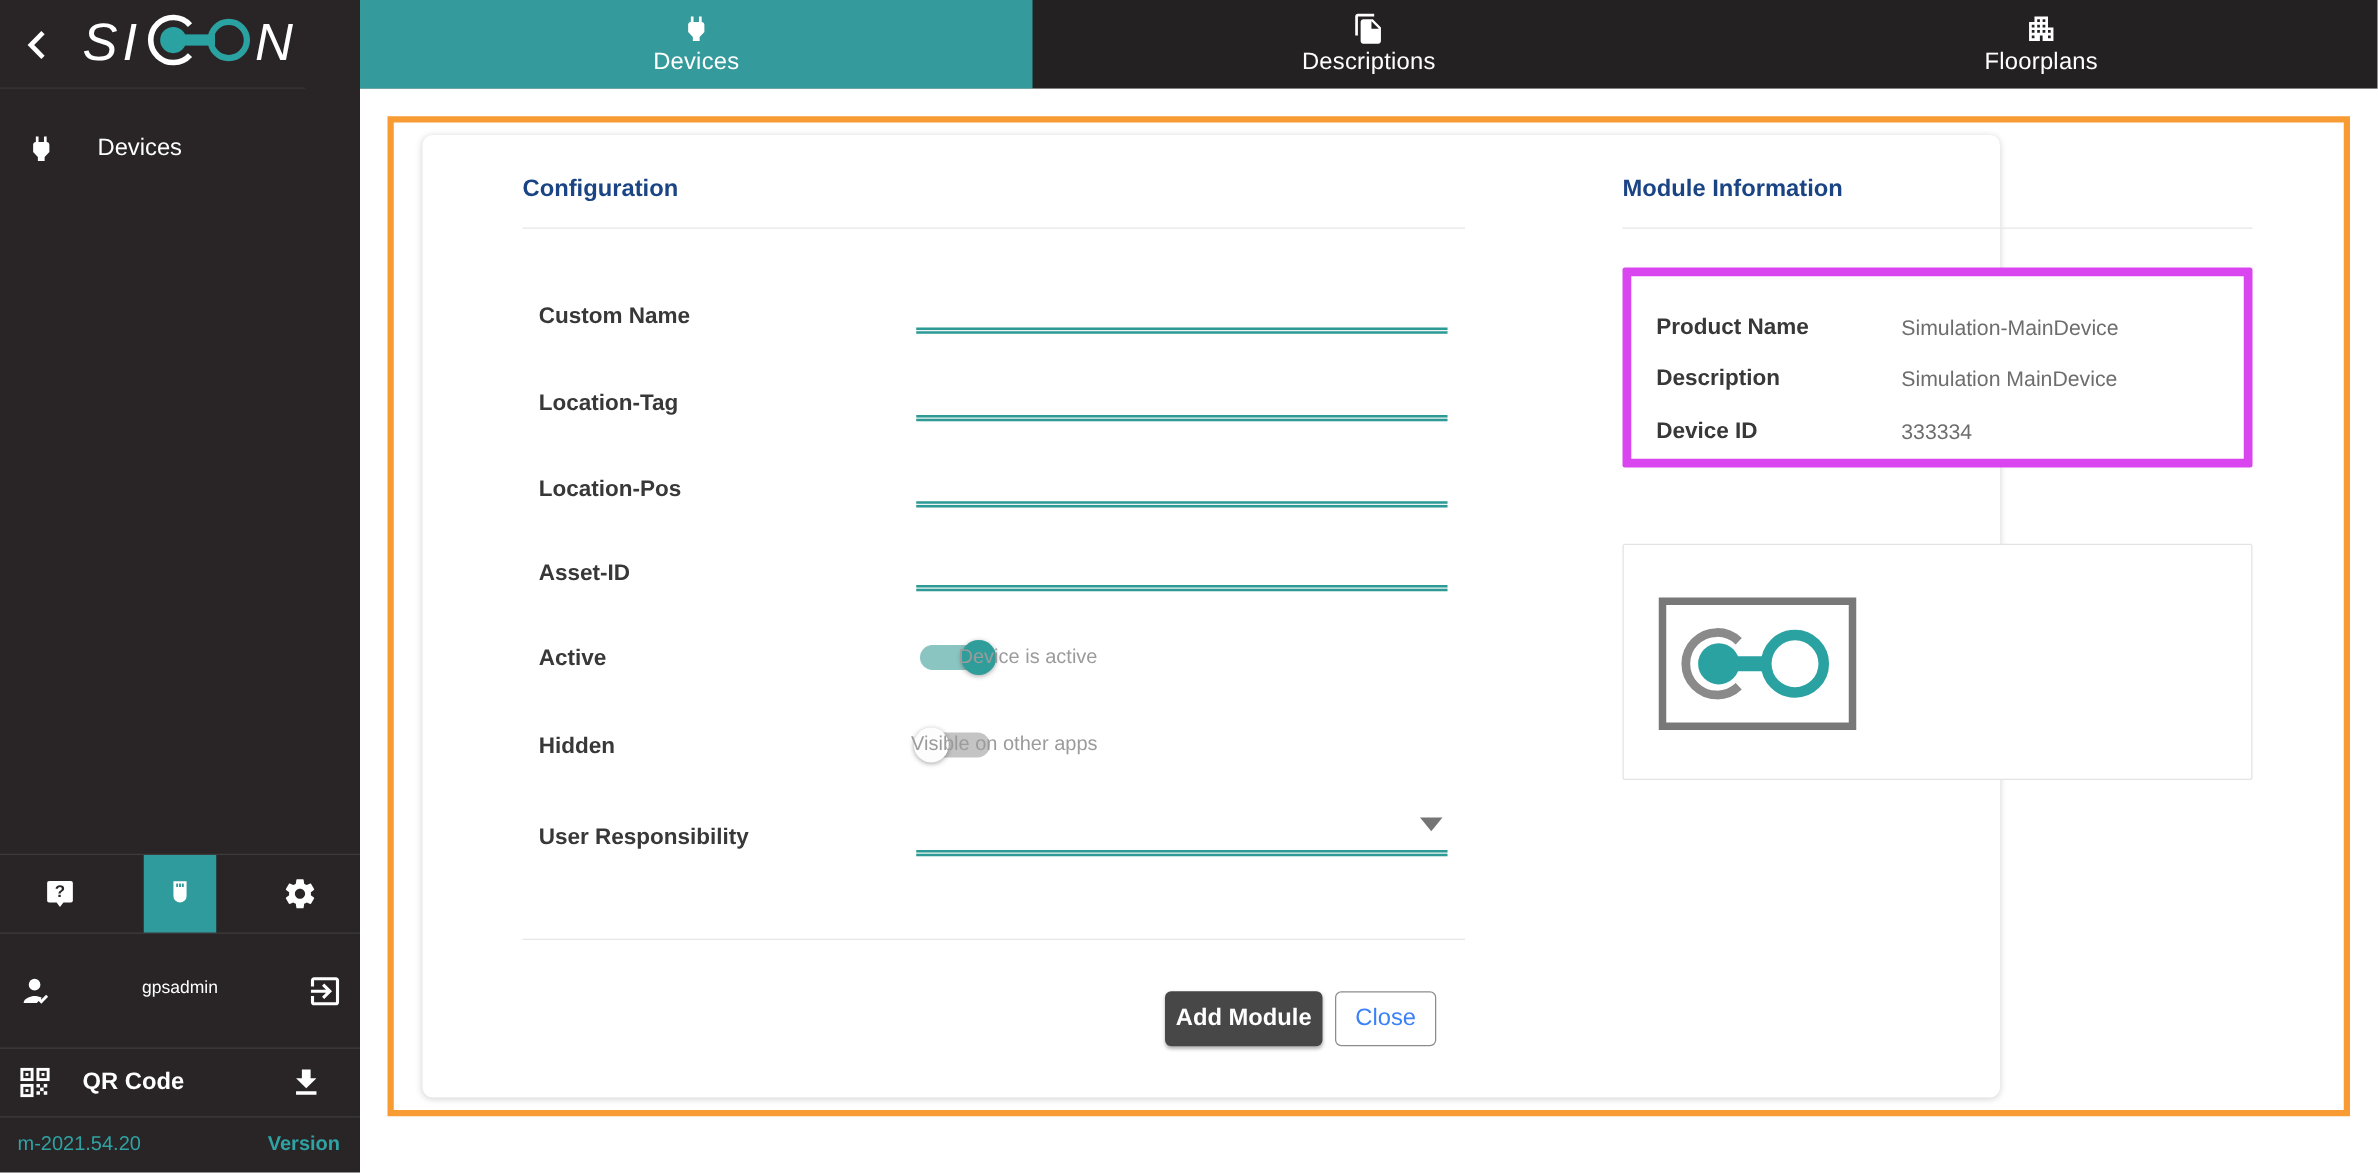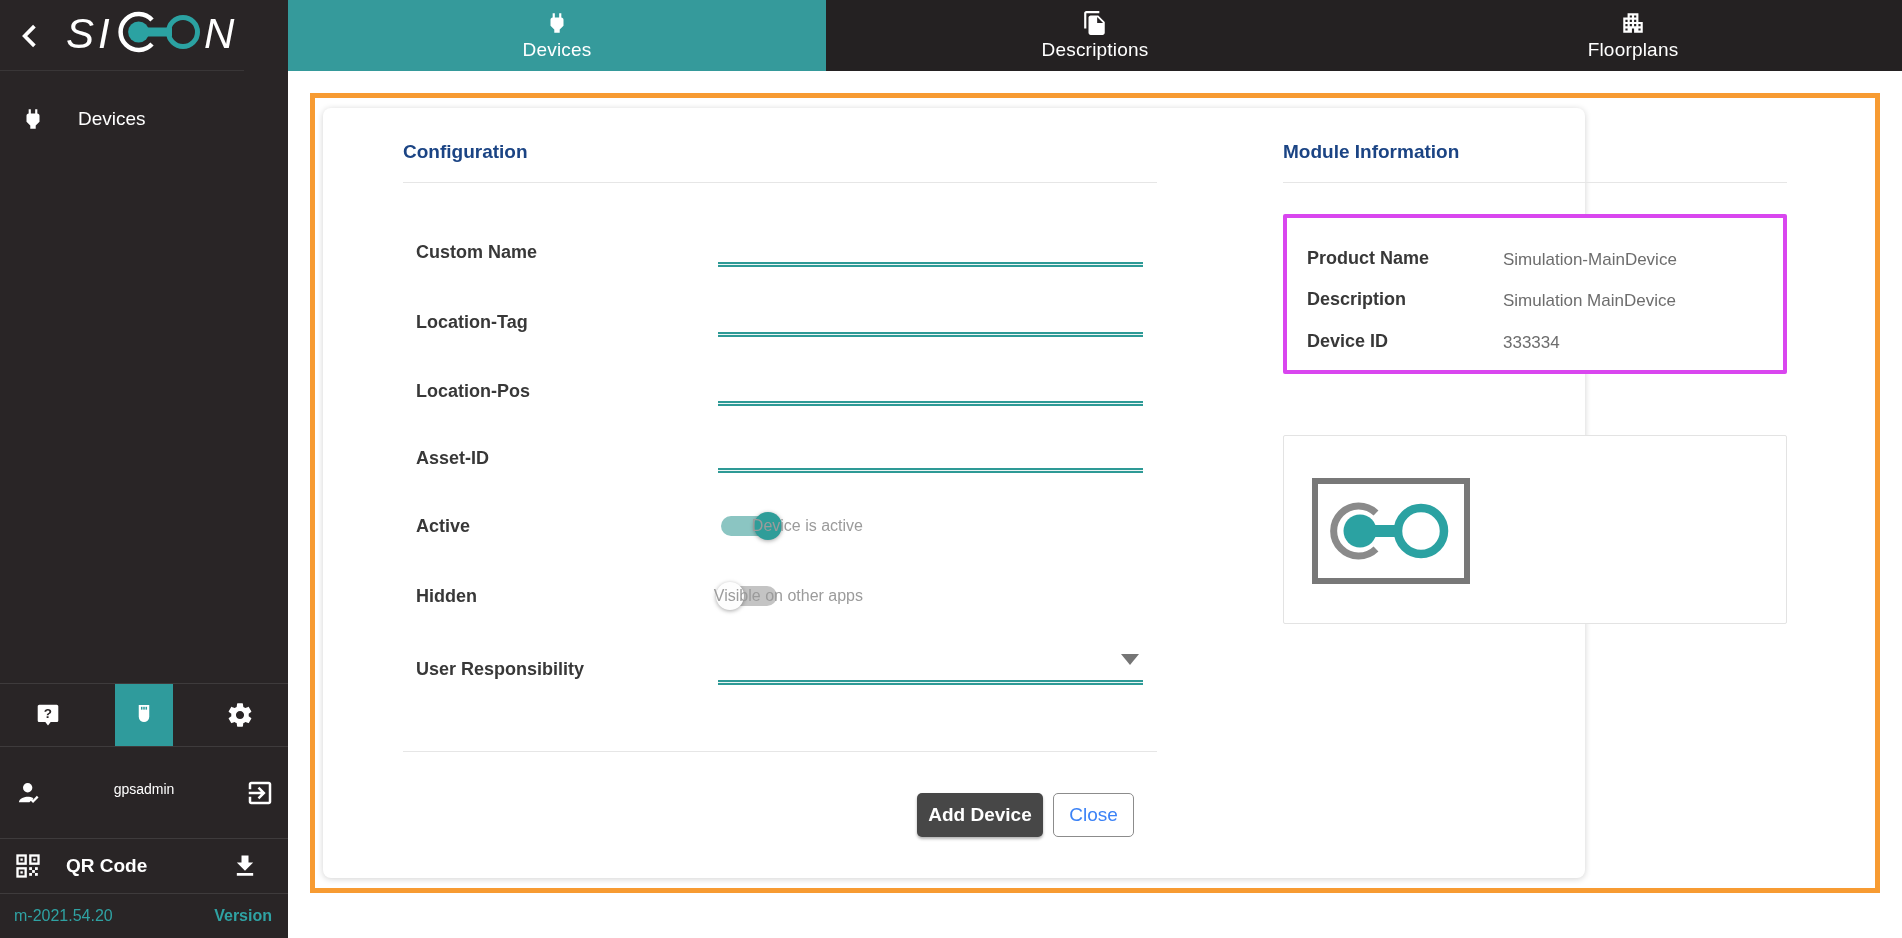--- a/index.html
+++ b/index.html
@@ -38,21 +38,21 @@
   
   .topbar { position:absolute; left:288px; top:0; width:1614px; height:71px; background:#242122; }
   .tab { position:absolute; top:0; width:538px; height:71px; display:flex; flex-direction:column; align-items:center; justify-content:center; gap:3px; cursor:pointer; }
   .tab.active { background:#359a9b; }
   .tab .tlabel { font-size:19px; color:#fff; letter-spacing:.2px; }
   .tab .ticon { width:26px; height:26px; }
 
   
   .main { position:absolute; left:288px; top:71px; width:1614px; height:867px; background:#fff; }
   .orange-frame { position:absolute; left:22px; top:22px; width:1570px; height:800px; border:5px solid #f79b32; background:transparent; }
-  .card { position:absolute; left:35px; top:37px; width:1262px; height:770px; background:#fff; border-radius:8px; box-shadow:0 1px 6px rgba(0,0,0,.18); }
+  .card { position:absolute; left:50px; top:37px; width:1262px; height:770px; background:#fff; border-radius:8px; box-shadow:0 1px 6px rgba(0,0,0,.18); }
 
   .section-heading { position:absolute; font-size:19px; font-weight:bold; color:#1b4484; line-height:22px; }
   .hdivider { position:absolute; height:1px; background:#e6e6e6; }
 
   .flabel { position:absolute; left:93px; font-size:18px; font-weight:bold; color:#383838; line-height:22px; }
   .line-input { position:absolute; left:395px; width:425px; height:30px; border:none; outline:none; background:transparent; font-family:"Liberation Sans",sans-serif; font-size:17px; color:#383838; }
   .underline { position:absolute; left:395px; width:425px; height:5px; border-top:2px solid #2e9a96; border-bottom:2px solid #2e9a96; background:#edf6f5; }
   .hint { position:absolute; right:722px; font-size:16px; color:#9b9b9b; line-height:20px; }
 
   .switch { position:absolute; left:398px; width:56px; height:20px; border-radius:10px; cursor:pointer; }
@@ -62,21 +62,21 @@
   .switch.off { background:#c4c4c4; }
   .switch.off .thumb { left:-5px; background:#fdfdfd; }
 
   .select-line { position:absolute; left:395px; top:540px; width:425px; height:34px; cursor:pointer; }
   .caret { position:absolute; left:403px; top:6px; width:0; height:0; border-left:9px solid transparent; border-right:9px solid transparent; border-top:11px solid #757575; }
 
   .btn { position:absolute; top:685px; height:44px; border-radius:5px; font-family:"Liberation Sans",sans-serif; font-size:19px; display:flex; align-items:center; justify-content:center; cursor:pointer; }
   .btn-add { left:594px; width:126px; background:#474747; color:#fff; font-weight:bold; border:none; box-shadow:0 2px 3px rgba(0,0,0,.3); }
   .btn-close { left:730px; width:81px; background:#fff; color:#3b82f6; border:1.5px solid #8c8c8c; font-weight:normal; }
 
-  .info-box { position:absolute; left:960px; top:106px; width:504px; height:160px; border:4px solid #d946ef; border-radius:2px; background:#fff; }
+  .info-box { position:absolute; left:960px; top:106px; width:504px; height:160px; border:7px solid #d946ef; border-radius:2px; background:#fff; }
   .irow-label { position:absolute; left:20px; font-size:18px; font-weight:bold; color:#383838; line-height:22px; }
   .irow-value { position:absolute; left:216px; font-size:17px; color:#6d6d6d; line-height:22px; }
 
   .logo-box { position:absolute; left:960px; top:327px; width:504px; height:189px; border:1px solid #e3e3e3; border-radius:2px; background:#fff; }
   .co-frame { position:absolute; left:28px; top:42px; width:158px; height:106px; border:6px solid #787878; background:#fff; }
 </style>
 </head>
 <body>
 
 <aside class="sidebar">
@@ -236,21 +236,21 @@
     <div class="hint" style="top:478px">Visible on other apps</div>
 
     <div class="flabel" style="top:550px">User Responsibility</div>
     <div class="select-line">
       <div class="caret"></div>
     </div>
     <div class="underline" style="top:572px"></div>
 
     <div class="hdivider" style="left:80px; top:643px; width:754px"></div>
 
-    <button class="btn btn-add">Add Device</button>
+    <button class="btn btn-add">Add Module</button>
     <button class="btn btn-close">Close</button>
 
     <h2 class="section-heading" style="left:960px; top:33px">Module Information</h2>
     <div class="hdivider" style="left:960px; top:74px; width:504px"></div>
 
     <div class="info-box">
       <div class="irow-label" style="top:29px">Product Name</div>
       <div class="irow-value" style="top:31px">Simulation-MainDevice</div>
       <div class="irow-label" style="top:70px">Description</div>
       <div class="irow-value" style="top:72px">Simulation MainDevice</div>

